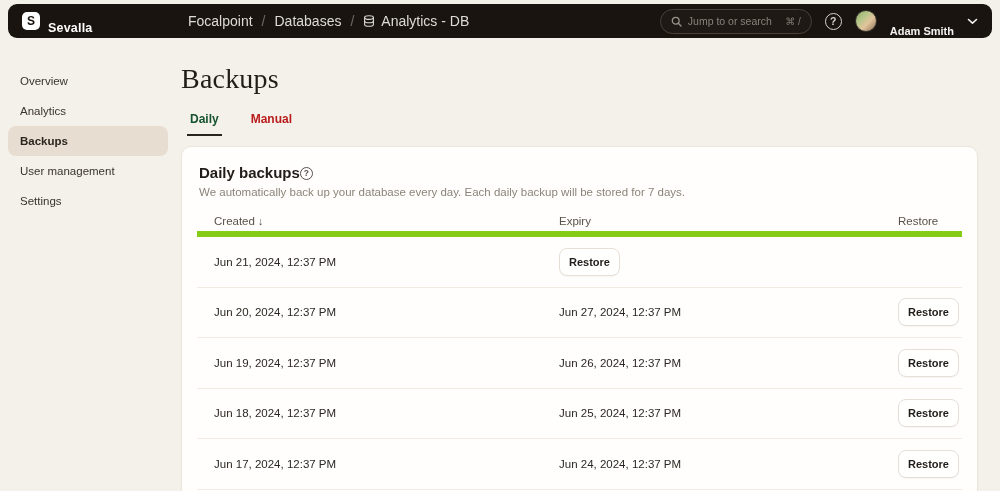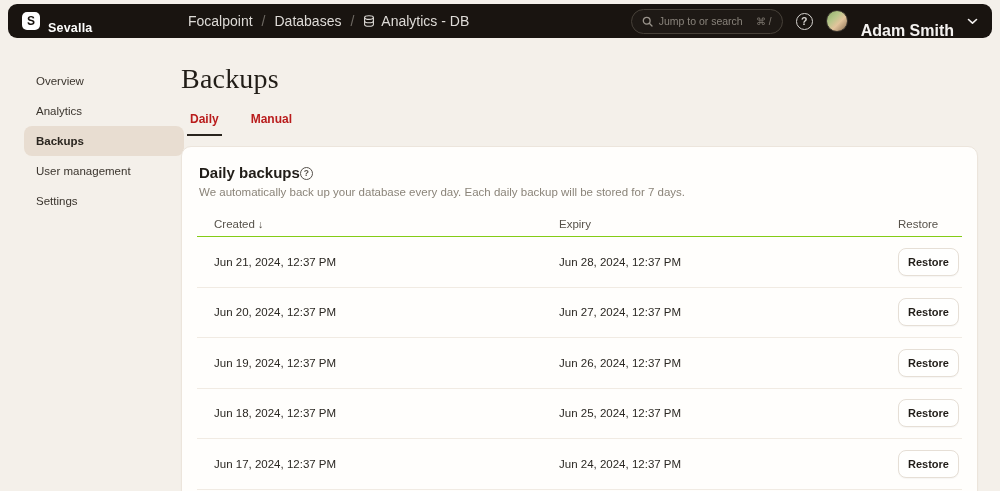--- a/index.html
+++ b/index.html
@@ -48,46 +48,46 @@
   .help-circle {
     width: 17px; height: 17px; border: 1.4px solid #d8d5d1; border-radius: 50%;
     display: flex; align-items: center; justify-content: center;
     font-size: 10.5px; font-weight: 700; color: #d8d5d1; cursor: pointer;
   }
   .avatar {
     width: 22px; height: 22px; border-radius: 50%;
     background: linear-gradient(135deg, #8fae6a 0%, #b7c78a 35%, #e2c49c 60%, #8a6f52 100%);
     border: 1px solid #3a352f;
   }
-  .user-name { font-size: 16px; font-weight: 700; color: #f4f2f0; margin-top: 20px; }
+  .user-name { font-size: 11px; font-weight: 700; color: #f4f2f0; margin-top: 20px; }
   .chev { display: flex; align-items: center; }
 
   
-  .sidebar { position: absolute; left: 16px; top: 38px; width: 176px; padding: 28px 8px 0 8px; }
+  .sidebar { position: absolute; left: 0; top: 38px; width: 176px; padding: 28px 8px 0 8px; }
   .side-item {
     height: 30px; display: flex; align-items: center;
     padding: 0 12px; border-radius: 8px;
     font-size: 11.5px; font-weight: 500; color: #3a342d;
     cursor: pointer; margin-bottom: 0;
   }
   .side-item.active { background: #e8ddd1; font-weight: 600; color: #2b2620; }
 
   
   .main { position: absolute; left: 181px; top: 38px; width: 797px; }
   .page-title {
     margin-top: 25px;
     font-family: "Liberation Serif", "DejaVu Serif", serif;
     font-size: 28px; font-weight: 500; color: #211d17; letter-spacing: .2px;
   }
   .tabs { display: flex; gap: 26px; margin-top: 17px; margin-left: 6px; }
   .tab {
     font-size: 12px; font-weight: 600; padding: 0 3px 8px 3px;
     color: #b91c1c; cursor: pointer; border-bottom: 2px solid transparent;
   }
-  .tab.active { color: #b91c1c; border-bottom-color: #29241e; }
+  .tab.active { color: #14532d; border-bottom-color: #29241e; }
 
   .card {
     margin-top: 10px; height: 400px;
     background: #fffefc;
     border: 1px solid #ece5dc; border-radius: 10px;
     box-shadow: 0 1px 2px rgba(60,50,40,0.03);
     overflow: hidden;
   }
   .card-head { padding: 17px 17px 0 17px; }
   .card-title-row { display: flex; align-items: center; gap: 0; }
@@ -99,21 +99,21 @@
   }
   .card-desc { margin-top: 5px; font-size: 11.5px; color: #8b8479; }
 
   .table { margin: 13px 15px 0 15px; }
   .t-head, .t-row {
     display: grid; grid-template-columns: 345px 1fr 64px;
     align-items: center; padding-left: 17px;
   }
   .t-head {
     height: 26px; font-size: 11.5px; color: #57524a;
-    border-bottom: 1px solid #84cc16;
+    border-bottom: 6px solid #84cc16;
   }
   .t-head .sort-arrow { margin-left: 3px; font-size: 10.5px; color: #57524a; }
   .t-row {
     height: 50.5px; font-size: 11.5px; color: #2b2823;
     border-bottom: 1px solid #f1ebe3;
   }
   .restore-btn {
     width: 61px; height: 28px;
     background: #fffffe; border: 1px solid #e6dfd6; border-radius: 8px;
     font-size: 11px; font-weight: 600; color: #211d18;
@@ -199,21 +199,20 @@
       <div class="t-head">
         <div>
           <span>Created</span><span class="sort-arrow">↓</span>
         </div>
         <div>Expiry</div>
         <div>Restore</div>
       </div>
 
       <div class="t-row">
         <div>Jun 21, 2024, 12:37 PM</div>
-        <div>Jun 28, 2024, 12:37 PM</div>
         <button class="restore-btn">Restore</button>
       </div>
       <div class="t-row">
         <div>Jun 20, 2024, 12:37 PM</div>
         <div>Jun 27, 2024, 12:37 PM</div>
         <button class="restore-btn">Restore</button>
       </div>
       <div class="t-row">
         <div>Jun 19, 2024, 12:37 PM</div>
         <div>Jun 26, 2024, 12:37 PM</div>

